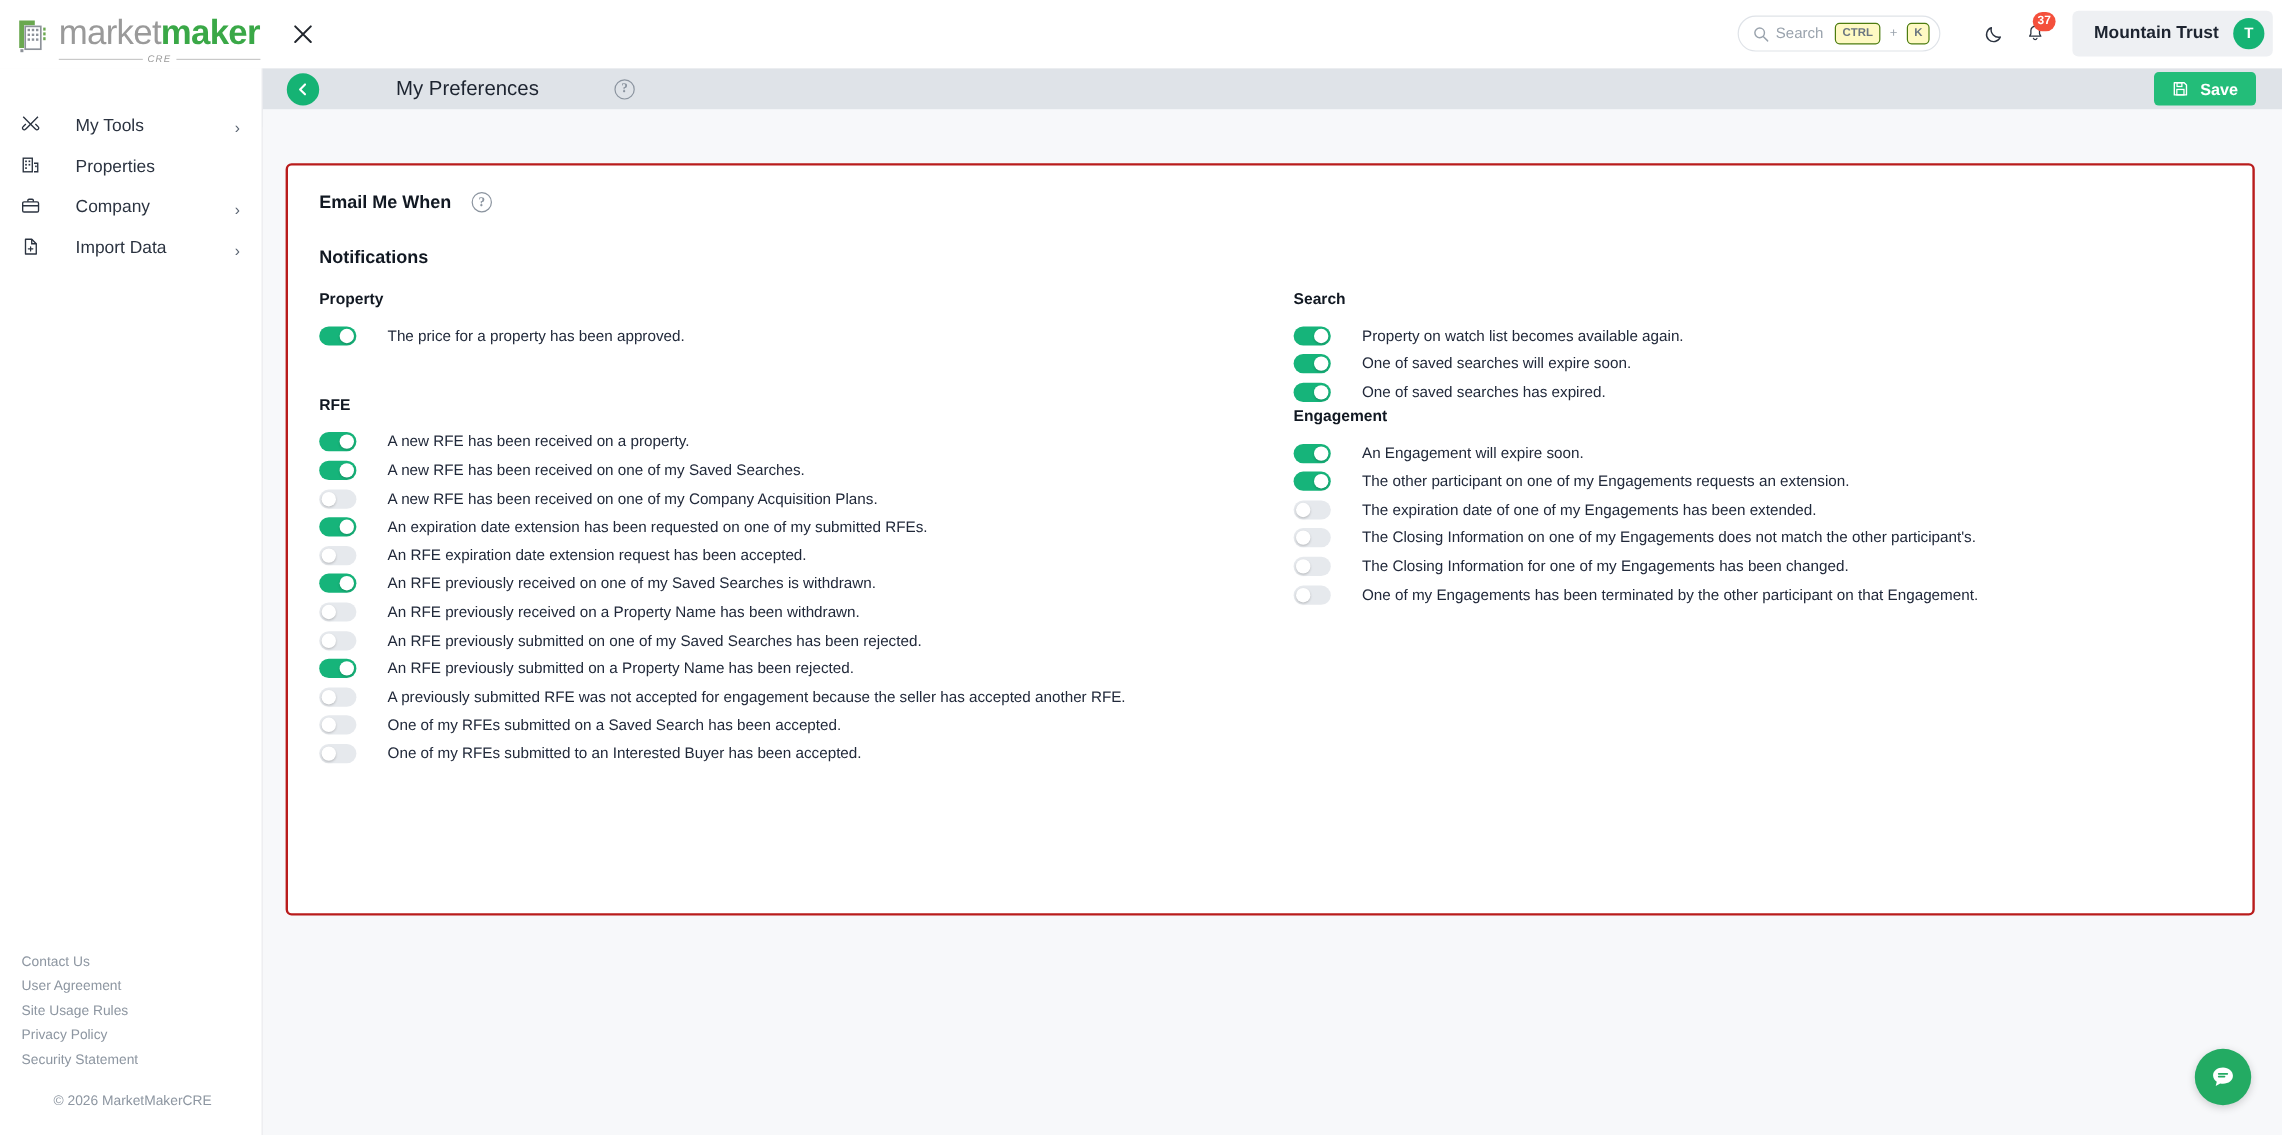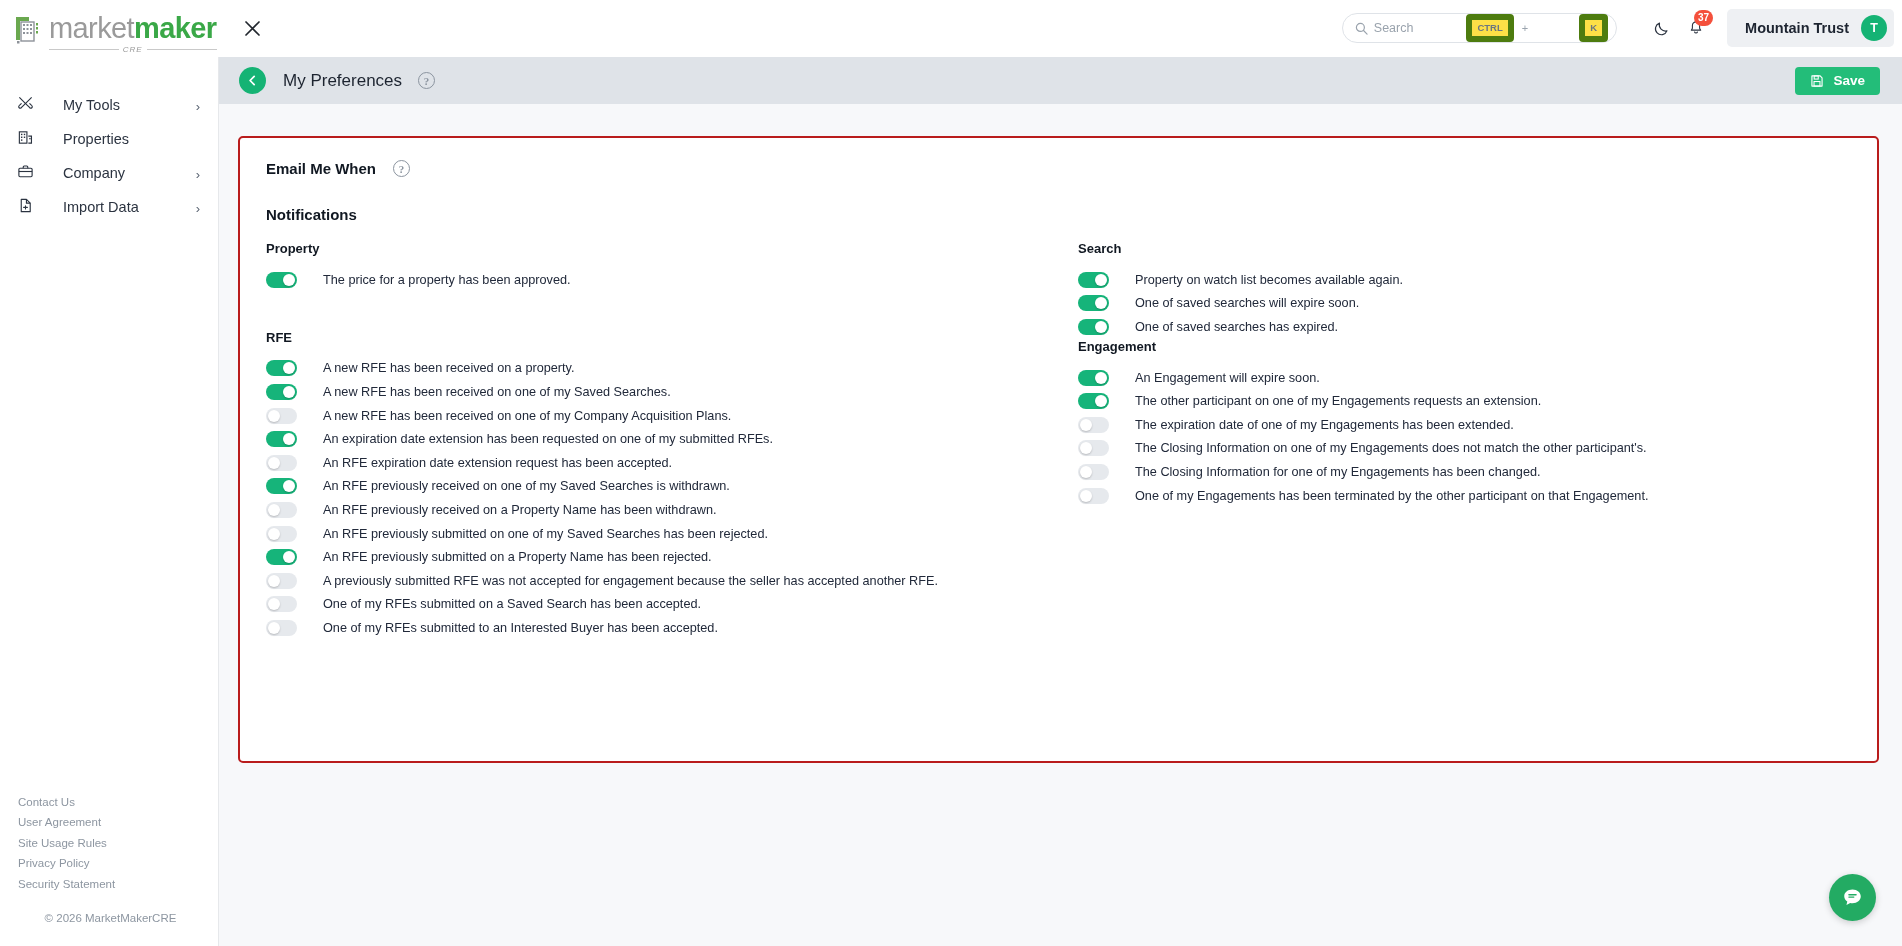--- a/index.html
+++ b/index.html
@@ -36,23 +36,23 @@
     margin-left: auto; display: flex; align-items: center; gap: 0; padding-right: 8px;
   }
   .search-box {
     display: flex; align-items: center; gap: 6px;
     border: 1px solid #dfe3e8; border-radius: 18px;
     height: 30px; padding: 0 8px 0 12px; background: #fff;
     margin-right: 28px;
   }
   .search-box .sph { color: #9aa3ad; font-size: 12.5px; margin-right: 4px; }
   .kbd {
-    border: 6px solid #4d7c0f; border-radius: 4px; background: #fde047;
+    border: 1px solid #4d7c0f; border-radius: 4px; background: #fef9c3;
     font-size: 9.5px; font-weight: 700; color: #6b7680;
-    padding: 3px 5px; line-height: 1; margin-left: 43px;
+    padding: 3px 5px; line-height: 1;
   }
   .kbd-plus { color: #9aa3ad; font-size: 11px; margin: 0 2px; }
   .icon-btn {
     width: 34px; height: 34px; display: flex; align-items: center;
     justify-content: center; cursor: pointer; position: relative;
   }
   .badge {
     position: absolute; top: -1px; right: 0px;
     background: #f4503c; color: #fff; font-size: 10px; font-weight: 700;
     border-radius: 9px; min-width: 19px; height: 16px; line-height: 16px;
@@ -92,22 +92,22 @@
     display: block; font-size: 11.5px; color: #8d96a1;
     text-decoration: none; line-height: 20.5px; cursor: pointer;
   }
   .copyright {
     font-size: 11.5px; color: #8d96a1; text-align: center;
     width: 185px; margin-top: 18px;
   }
 
   
   .page-header {
-    position: absolute; top: 57px; left: 219px; width: 1683px; height: 47px;
-    background: #dfe3e8; display: flex; align-items: center; padding: 0 22px 0 20px;
+    position: absolute; top: 57px; left: 219px; width: 1683px; height: 34px;
+    background: #dfe3e8; display: flex; align-items: center; padding: 0 22px 0 20px; gap: 47px;
   }
   .back-btn {
     width: 27px; height: 27px; border-radius: 50%; background: #15b374;
     display: flex; align-items: center; justify-content: center; cursor: pointer;
     flex: 0 0 27px;
   }
   .page-title { font-size: 17px; font-weight: 400; color: #1d2430; margin-left: 17px; }
   .help-circle {
     width: 17px; height: 17px; border-radius: 50%; border: 1.3px solid #8b949f;
     color: #8b949f; font-size: 11px; font-weight: 700;

